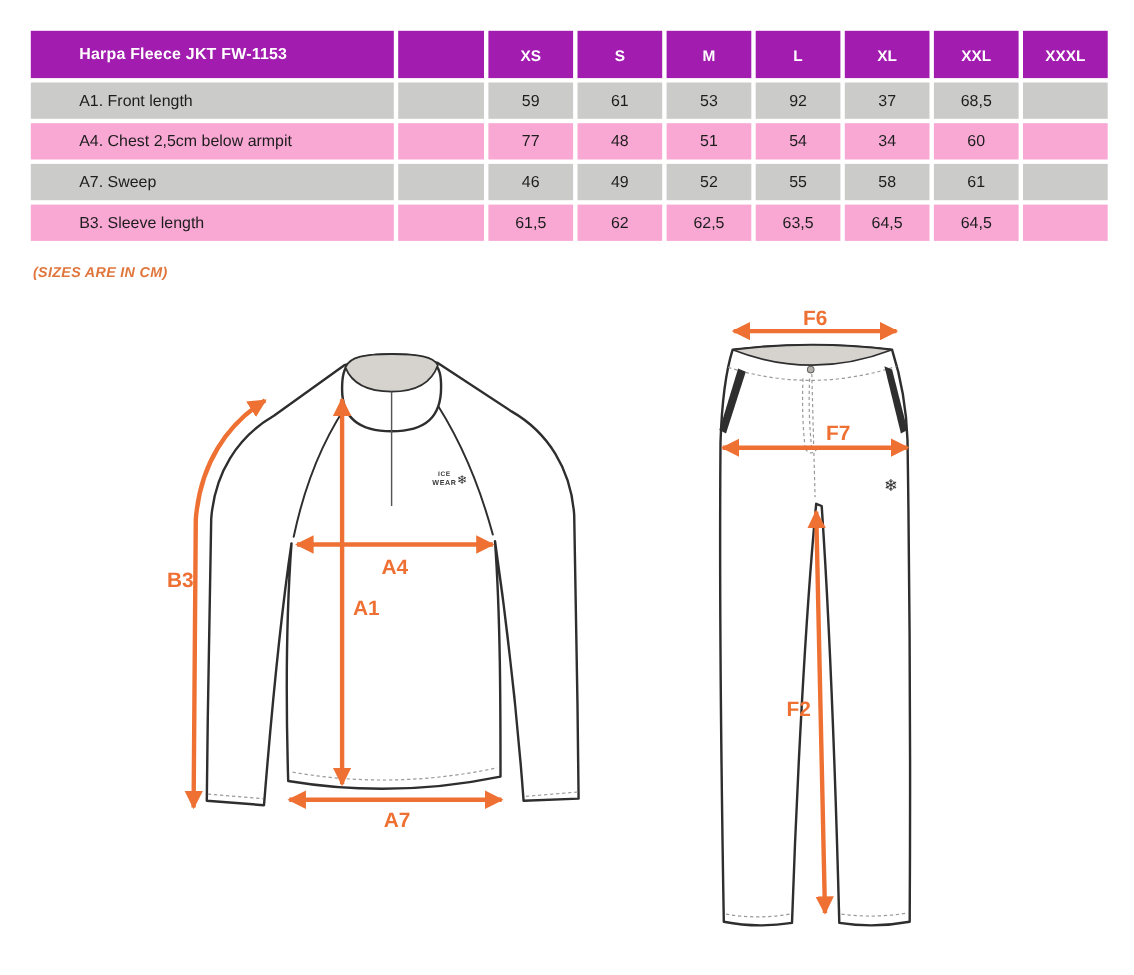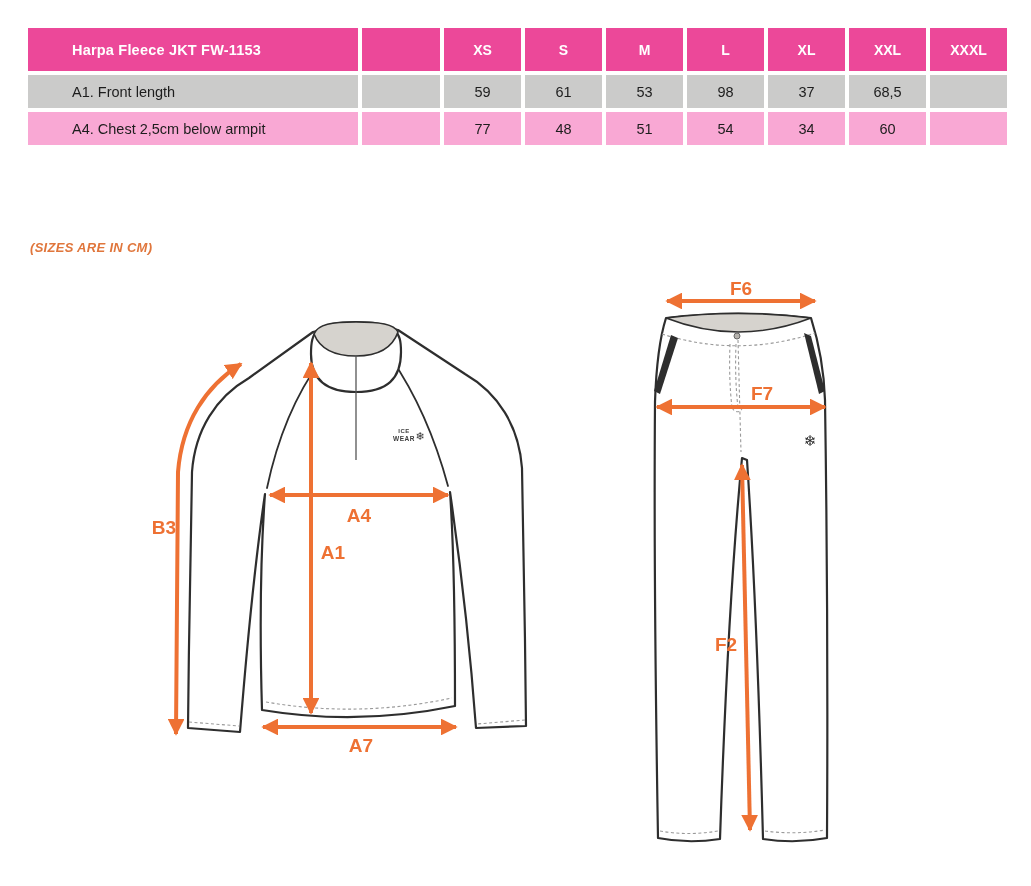--- a/index.html
+++ b/index.html
@@ -10,21 +10,21 @@
 
   
   table.size-table {
     position:absolute; left:24px; top:24px;
     border-collapse:separate; border-spacing:4px; table-layout:fixed;
   }
   table.size-table col.c-name  { width:330px; }
   table.size-table col.c-empty { width:78px; }
   table.size-table col.c-size  { width:77px; }
   table.size-table th {
-    background:#ec4899; color:#ffffff; height:43px;
+    background:#a21caf; color:#ffffff; height:43px;
     font-size:14px; font-weight:bold; text-align:center; padding:0;
   }
   table.size-table th.title-cell {
     text-align:left; padding-left:44px; font-size:14.5px; letter-spacing:0.2px;
   }
   table.size-table td {
     height:33px; text-align:center; font-size:14.5px; color:#1d1d1d; padding:0;margin-top:27px;
   }
   table.size-table td.label-cell { text-align:left; padding-left:44px; }
   tr.row-dark  td { background:#CBCBCA; }
@@ -78,34 +78,56 @@
         <th>XXXL</th>
       </tr>
     </thead>
     <tbody>
       <tr class="row-dark">
         <td class="label-cell">A1. Front length</td>
         <td></td>
         <td>59</td>
         <td>61</td>
         <td>53</td>
-        <td>98</td>
+        <td>92</td>
         <td>37</td>
         <td>68,5</td>
         <td></td>
       </tr>
       <tr class="row-light">
         <td class="label-cell">A4. Chest 2,5cm below armpit</td>
         <td></td>
         <td>77</td>
         <td>48</td>
         <td>51</td>
         <td>54</td>
         <td>34</td>
         <td>60</td>
+        <td></td>
+      </tr>
+      <tr class="row-dark">
+        <td class="label-cell">A7. Sweep</td>
+        <td></td>
+        <td>46</td>
+        <td>49</td>
+        <td>52</td>
+        <td>55</td>
+        <td>58</td>
+        <td>61</td>
+        <td></td>
+      </tr>
+      <tr class="row-light">
+        <td class="label-cell">B3. Sleeve length</td>
+        <td></td>
+        <td>61,5</td>
+        <td>62</td>
+        <td>62,5</td>
+        <td>63,5</td>
+        <td>64,5</td>
+        <td>64,5</td>
         <td></td>
       </tr>
     </tbody>
   </table>
 
   <div class="sizes-note">(SIZES ARE IN CM)</div>
 
   <div class="jacket-figure">
     <svg width="440" height="500" viewBox="0 0 440 500">
       <defs>

